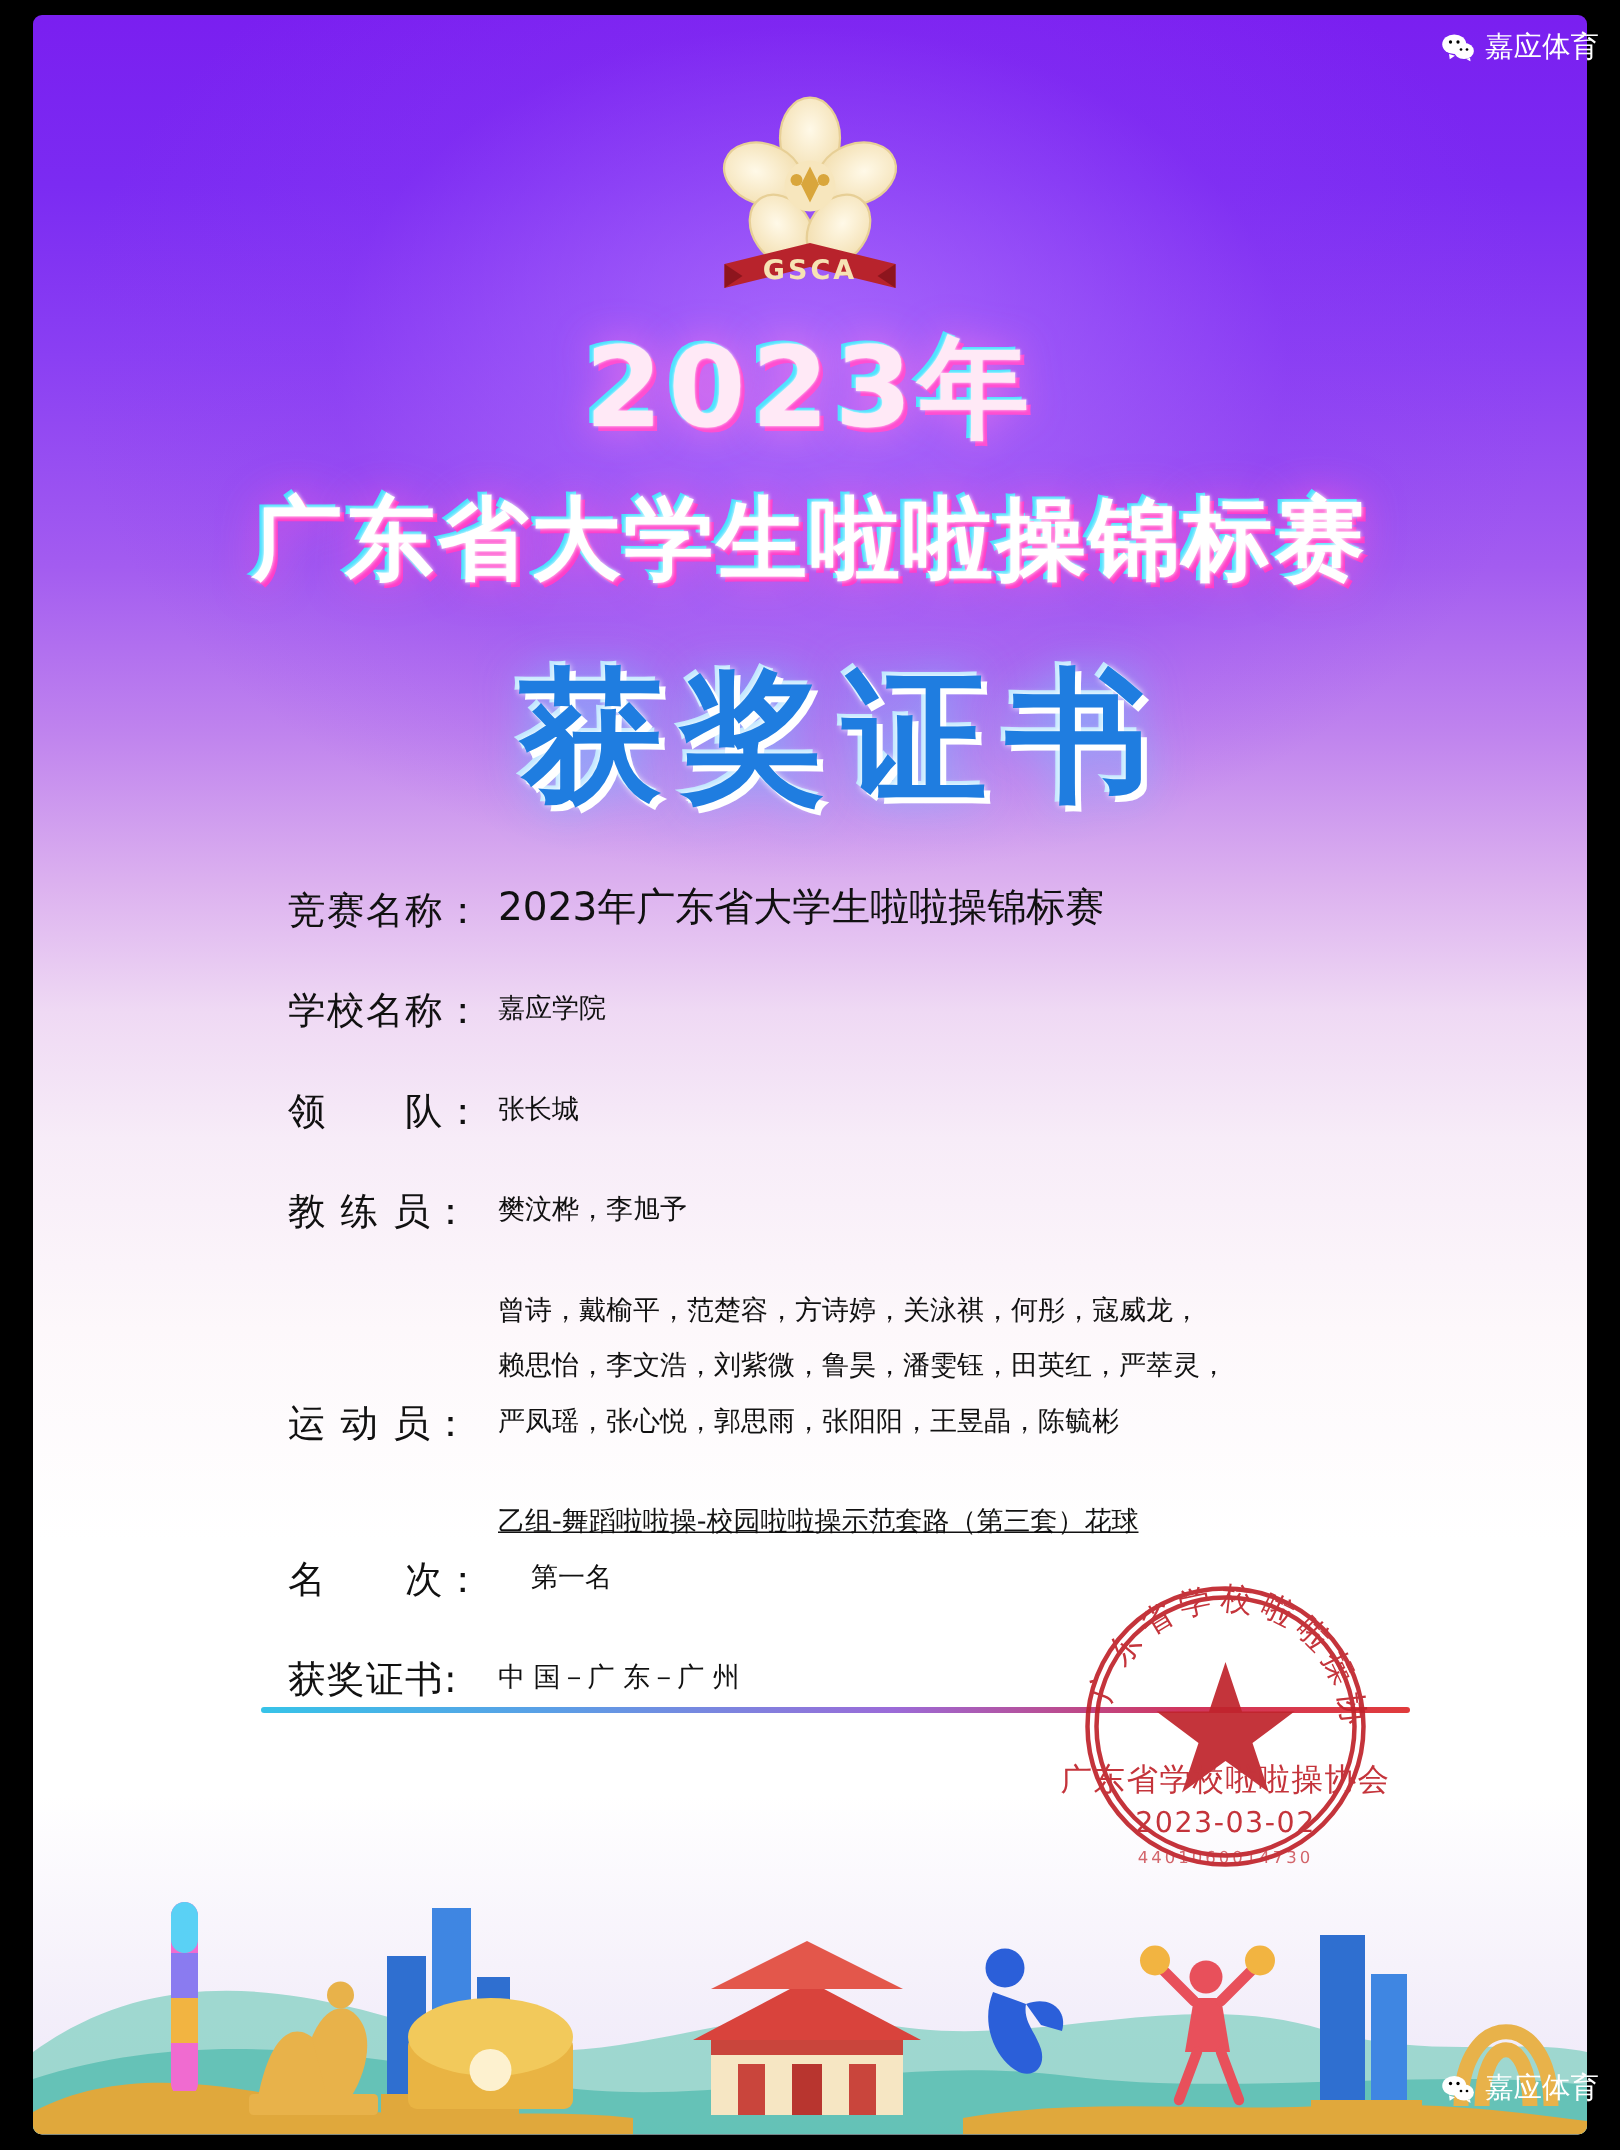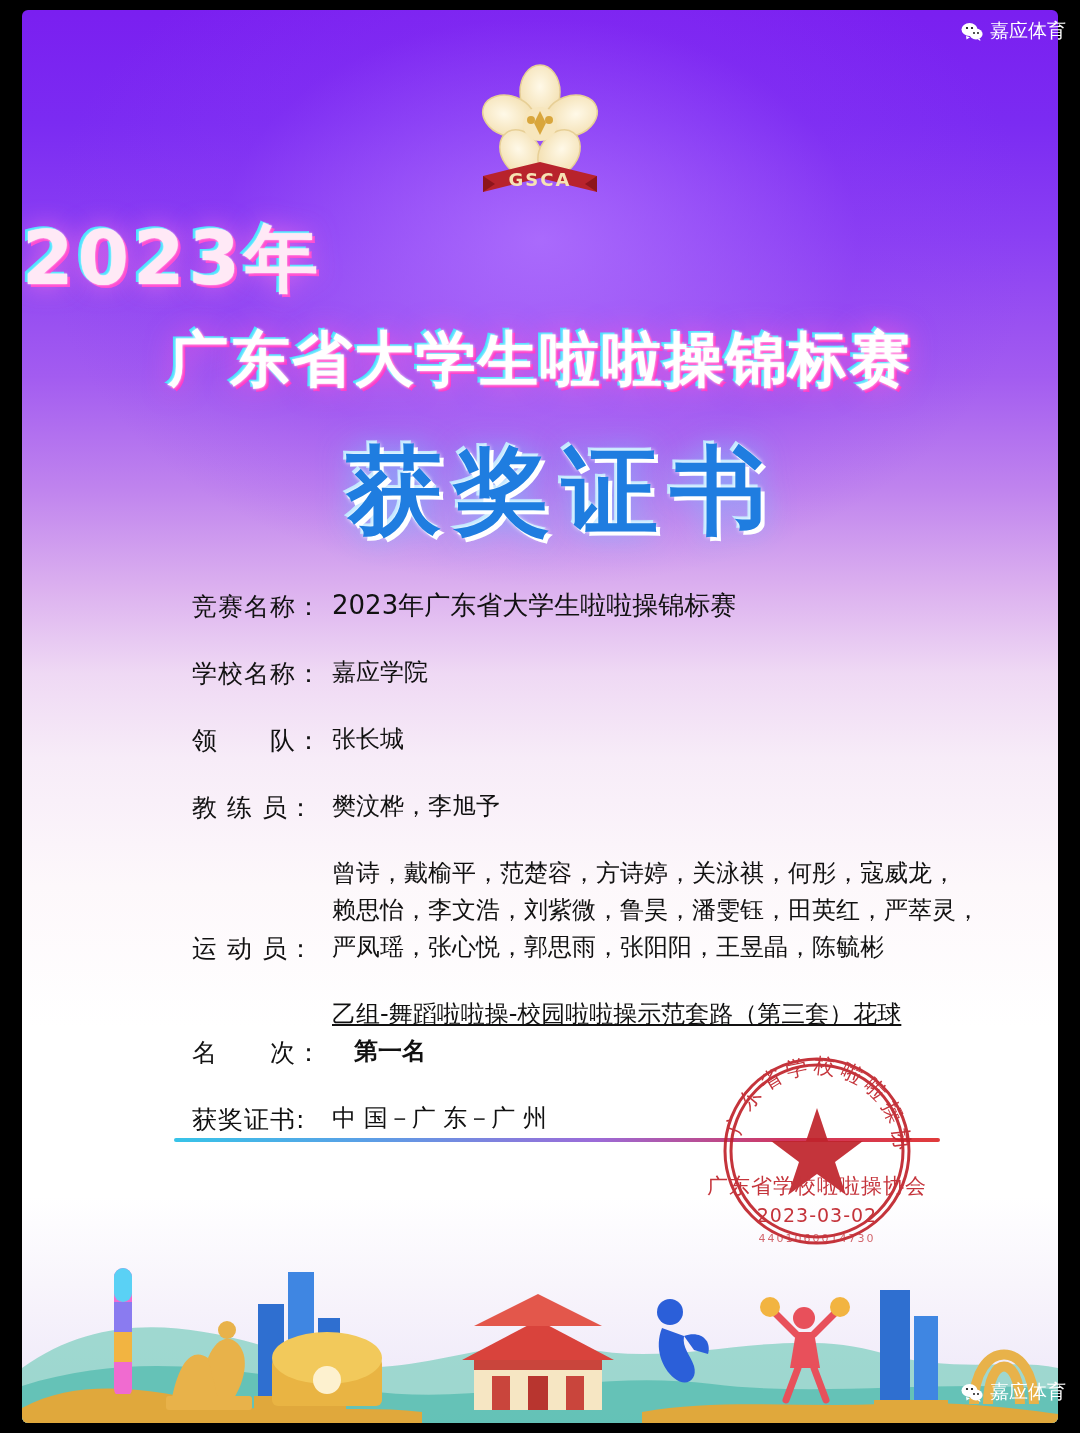--- a/index.html
+++ b/index.html
@@ -69,21 +69,21 @@
     transform: translateX(-50%);
     width: 150px;
     height: 145px;
   }
 
   
   .title-year {
     position: absolute;
     left: 0; right: 0;
     top: 200px;
-    text-align: left;
+    text-align: center;
     font-family: "DejaVu Sans", sans-serif;
     font-size: 74px;
     font-weight: bold;
     letter-spacing: 4px;
     color: #ffe9f6;
     text-shadow:
       0 0 2px #ffffff,
       3px 3px 0 #ff4fd1,
       -3px -2px 0 #4fe3ff,
       0 0 26px rgba(255,120,230,0.85);
@@ -138,29 +138,29 @@
   }
   .label {
     width: 140px;
     flex: 0 0 140px;
     font-size: 25px;
     letter-spacing: 1px;
     line-height: 34px;
     color: #111;
   }
   .value {
-    font-size: 24px;
+    font-size: 18px;
     line-height: 37px;
     color: #111;
     padding-top: 2px;
   }
   .value.big { font-size: 26px; }
   .athletes .aline { white-space: nowrap; }
   .rank .rline1 { white-space: nowrap; text-decoration: underline; }
-  .rank .rline2 { padding-left: 22px; font-weight: bold; }
+  .rank .rline2 { padding-left: 22px; }
 
   
   .divider {
     position: absolute;
     left: 152px;
     top: 1128px;
     width: 766px;
     height: 4px;
     border-radius: 2px;
     background: linear-gradient(to right, #37c3e8 0%, #5a9fe6 25%, #9b6bd8 55%, #d0365e 80%, #e03b3b 100%);

